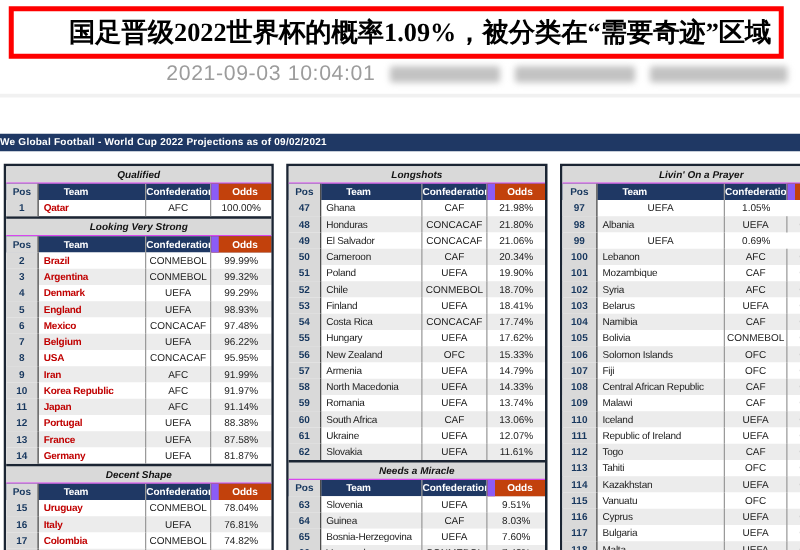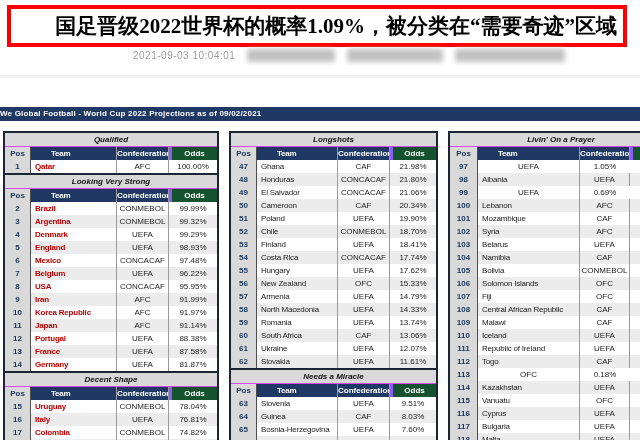--- a/index.html
+++ b/index.html
@@ -11,21 +11,21 @@
   .headline-box{
     position:absolute;left:7px;top:5px;width:600px;
     border:4px solid #fe0000;background:#fff;padding:3px 6px;
     font-family:"Liberation Serif","DejaVu Serif",serif;
     font-weight:bold;font-size:21px;color:#000;
     white-space:nowrap;text-align:right;overflow:hidden;
   }
   .meta{
     position:absolute;top:49px;left:0;width:640px;box-sizing:border-box;
     padding-left:133px;display:flex;align-items:center;gap:12px;
-    color:#9c9c9c;font-size:10px;letter-spacing:0.5px;
+    color:#9c9c9c;font-size:17px;letter-spacing:0.5px;
   }
   .blur-block{height:13px;background:#c2c2c2;filter:blur(2.5px);border-radius:2px}
   .bb1{width:88px}.bb2{width:96px}.bb3{width:110px}
   .divider{position:absolute;top:75px;left:0;width:640px;height:3px;background:#f1f1f1}
 
   
   .tbl-title{
     position:absolute;top:107px;left:0;width:640px;height:14px;line-height:14px;
     background:#1f3864;color:#ffffff;font-size:8px;font-weight:bold;
     text-align:left;letter-spacing:0.2px;
@@ -40,21 +40,21 @@
     text-align:center;font-size:8px;font-weight:bold;
     border-bottom:1px solid #d946ef;
     font-style:italic;
   }
   .section + .section .band{border-top:2px solid #1b2533}
 
   .hrow,.drow{display:grid;grid-template-columns:var(--c);height:13px;line-height:13px;font-size:8px}
   .hrow{background:#1f3864;color:#fff;font-weight:bold}
   .hrow>div{text-align:center;overflow:hidden;white-space:nowrap}
   .hrow .c-team{text-align:left;padding-left:20px}
-  .hrow .c-odds{background:#14532d;border-left:3px solid #8b5cf6}
+  .hrow .c-odds{background:#c2410c;border-left:6px solid #8b5cf6}
 
   .drow{background:#fff;color:#1c1c1c}
   .drow.alt{background:#ececec}
   .drow>div{overflow:hidden;white-space:nowrap}
   .c-pos{background:#d9d9d9;text-align:center;color:#17375e;font-weight:bold;border-right:1px solid #4d4d4d}
   .c-team{padding-left:4px;border-right:1px solid #9a9a9a;letter-spacing:-0.2px}
   .c-conf{text-align:center;border-right:1px solid #9a9a9a}
   .c-odds{text-align:center}
   .red-team .c-team{color:#c00000;font-weight:bold}
 </style>
@@ -452,20 +452,21 @@
           <div class="c-odds">0.24%</div>
         </div>
         <div class="drow alt">
           <div class="c-pos">112</div>
           <div class="c-team">Togo</div>
           <div class="c-conf">CAF</div>
           <div class="c-odds">0.21%</div>
         </div>
         <div class="drow">
           <div class="c-pos">113</div>
+          <div class="c-team">Tahiti</div>
           <div class="c-conf">OFC</div>
           <div class="c-odds">0.18%</div>
         </div>
         <div class="drow alt">
           <div class="c-pos">114</div>
           <div class="c-team">Kazakhstan</div>
           <div class="c-conf">UEFA</div>
           <div class="c-odds">0.17%</div>
         </div>
         <div class="drow">

